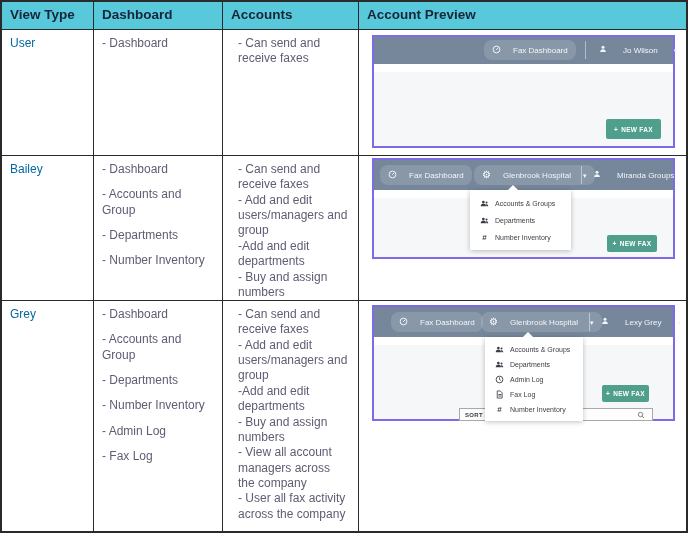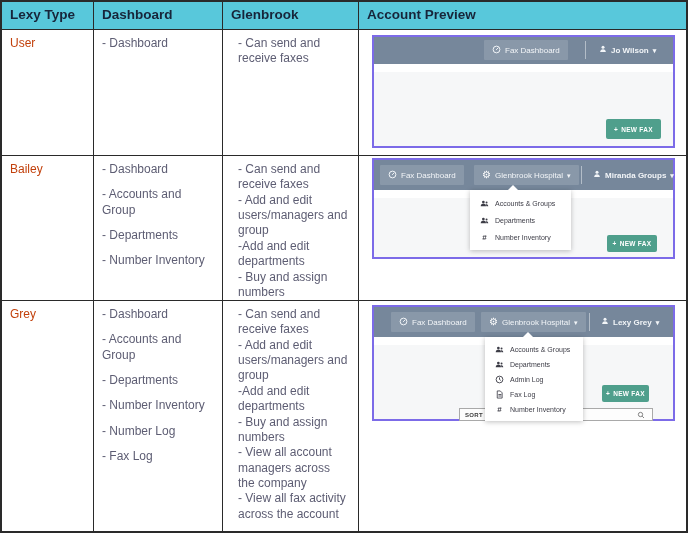--- a/index.html
+++ b/index.html
@@ -25,54 +25,54 @@
   .cell.last-col { border-right:none; }
   .cell.last-row { border-bottom:none; }
   .hcell {
     background:#58c8db;
     color:#17253a;
     font-weight:bold;
     font-size:13.5px;
     padding:5px 8px;
   }
   .body-text { color:#5d5d73; font-size:12px; line-height:1.28; }
-  .role-name { color:#c2410c; font-size:12px;padding-left:8px; }
+  .role-name { color:#0369a1; font-size:12px;padding-left:8px; }
   .feat-item { margin-bottom:10px; }
   .func-item { margin-bottom:0;margin-left:7px; }
   .preview-cell { position:relative; padding:0; }
 
   
   .preview {
     position:absolute;
     background:#f6f7f8;
     border:2px solid #7c6be8;
     overflow:visible;
   }
   .pv-navbar {
     position:relative;
     background:#76879b;
     width:100%;
   }
   .pv-substrip { height:8px; background:#ffffff; width:100%; }
   .nav-btn {
     position:absolute;
-    display:flex; align-items:center; gap:4px;
+    display:flex; align-items:center; gap:12px;
     background:rgba(255,255,255,0.14);
-    border-radius:1px;
+    border-radius:8px;
     color:#f2f5f8;
     font-size:8px;
     height:20px;
     padding:0 8px;
     white-space:nowrap;
   }
   .nav-user {
     position:absolute;
-    display:flex; align-items:center; gap:4px;
+    display:flex; align-items:center; gap:16px;
     color:#f2f5f8; font-size:8px;
-    height:20px; white-space:nowrap;font-weight:bold;
+    height:20px; white-space:nowrap;
   }
   .nav-divider {
     position:absolute; top:5px;
     width:1px; height:18px;
     background:rgba(255,255,255,0.45);
   }
   .caret { font-size:7px; line-height:1; }
   .gear-glyph { font-size:10px; line-height:1; color:#fff; }
   .icon-svg { display:inline-block; }
   .newfax-btn {
@@ -148,23 +148,23 @@
   #pv-admin .dropdown { left:111px; top:30px; width:98px; }
   #pv-admin .menu-item { height:15px; }
   #pv-admin .newfax-btn { right:24px; bottom:17px; width:47px; height:17px; }
   #pv-admin .sortbar { left:85px; top:101px; width:194px; height:13px; }
 </style>
 </head>
 <body>
 
 <div class="role-table">
 
-  <div class="cell hcell">Lexy Type</div>
+  <div class="cell hcell">View Type</div>
   <div class="cell hcell">Dashboard</div>
-  <div class="cell hcell">Glenbrook</div>
+  <div class="cell hcell">Accounts</div>
   <div class="cell hcell last-col">Account Preview</div>
 
   <div class="cell role-name">User</div>
   <div class="cell body-text">
     <div class="feat-item">- Dashboard</div>
   </div>
   <div class="cell body-text">
     <div class="func-item">- Can send and receive faxes</div>
   </div>
   <div class="cell last-col preview-cell">
@@ -264,30 +264,30 @@
       </div>
     </div>
   </div>
 
   <div class="cell role-name last-row">Grey</div>
   <div class="cell body-text last-row">
     <div class="feat-item">- Dashboard</div>
     <div class="feat-item">- Accounts and Group</div>
     <div class="feat-item">- Departments</div>
     <div class="feat-item">- Number Inventory</div>
-    <div class="feat-item">- Number Log</div>
+    <div class="feat-item">- Admin Log</div>
     <div class="feat-item">- Fax Log</div>
   </div>
   <div class="cell body-text last-row">
     <div class="func-item">- Can send and receive faxes</div>
     <div class="func-item">- Add and edit users/managers and group</div>
     <div class="func-item">-Add and edit departments</div>
     <div class="func-item">- Buy and assign numbers</div>
     <div class="func-item">- View all account managers across the company</div>
-    <div class="func-item">- View all fax activity across the account</div>
+    <div class="func-item">- User all fax activity across the company</div>
   </div>
   <div class="cell last-col last-row preview-cell">
     <div class="preview" id="pv-admin">
       <div class="pv-navbar">
         <div class="nav-btn fax">
           <span class="icon-svg"><svg width="9" height="9" viewBox="0 0 24 24">
                 <circle cx="12" cy="12" r="9" fill="none" stroke="#f2f5f8" stroke-width="2.6"></circle>
                 <line x1="11" y1="13" x2="17" y2="7" stroke="#f2f5f8" stroke-width="2.6"></line>
               </svg></span>
           <span>Fax Dashboard</span>

